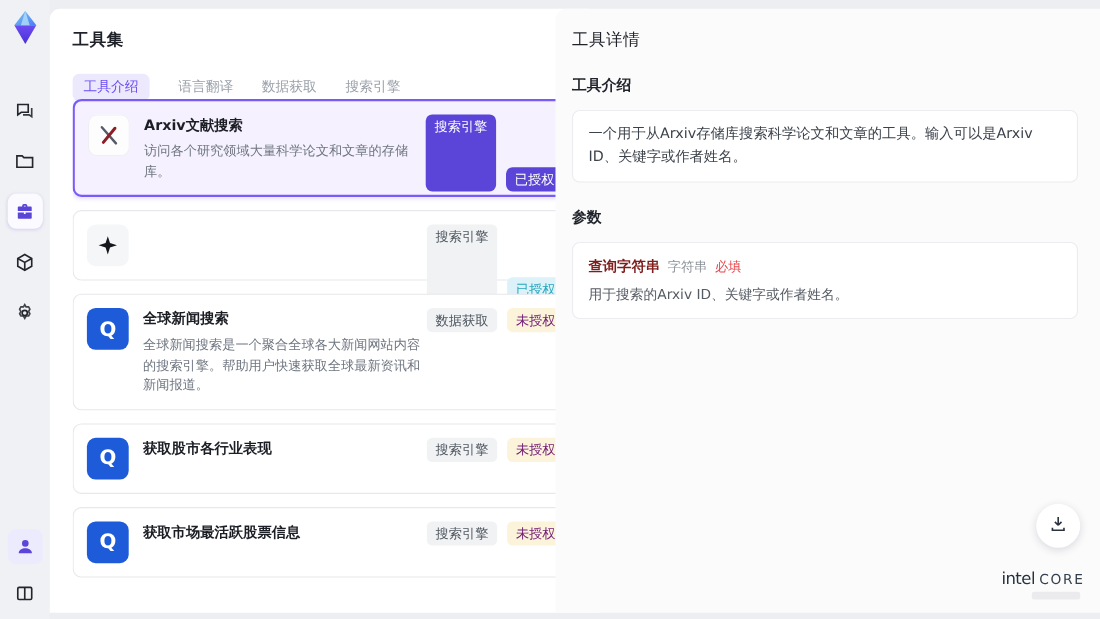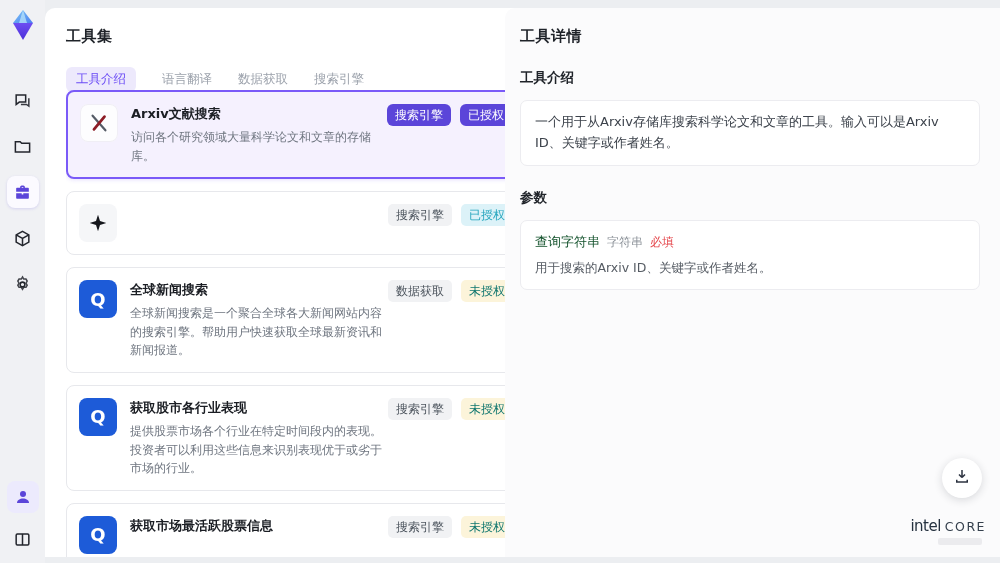--- a/index.html
+++ b/index.html
@@ -63,49 +63,49 @@
   .tool-icon.arxiv { background:#fdfdfe; box-shadow:0 0 0 1px #f0eef5 inset; }
   .tool-icon.blueq { background:#1d5bd8; color:#fff; font-weight:bold; font-size:19px; }
   .card-text { max-width:256px; }
   .tool-name { font-size:13px; font-weight:bold; color:#1b1e24; padding-top:1px; }
   .tool-desc { font-size:12px; color:#6f7680; line-height:1.55; margin-top:5px; }
   .badges { position:absolute; top:12px; right:12px; display:flex; gap:9px; }
   .badge {
     font-size:12px; line-height:1; padding:5px 8px; border-radius:5px; white-space:nowrap;
   }
   .badge-cat { background:#f1f2f4; color:#4e565f; }
-  .badge-status.authorized { background:#dcf2f8; color:#27a6be; }
-  .badge-status.unauthorized { background:#fcf4da; color:#0f766e;font-family:Liberation Serif, serif; }
+  .badge-status.authorized { background:#dcf2f8; color:#27a6be;margin-top:48px; }
+  .badge-status.unauthorized { background:#fcf4da; color:#701a75;font-family:Liberation Serif, serif; }
   .card.selected .badge { background:#5b45d9; color:#ffffff; border-radius:6px; font-weight:500; }
 
   
   .scrollbar {
     position:absolute; right:7px; top:84px; bottom:4px; width:9px;
   }
   .sb-arrow { position:absolute; left:0; width:9px; text-align:center; font-size:7px; color:#606670; line-height:1; }
   .sb-up { top:0; } .sb-down { bottom:0; }
   .sb-thumb {
     position:absolute; left:1px; width:7px; top:10px; height:152px;
     background:#c2c6cd; border-radius:4px;
   }
 
   
   .panel-right { padding:19px 20px 0 15px; }
-  .pr-title { font-size:15px; font-weight:bold; letter-spacing:.5px; }
+  .pr-title { font-size:15px; font-weight:normal; letter-spacing:.5px; }
   .section-title { font-size:13.5px; font-weight:bold; margin-top:23px; }
   .info-box {
     margin-top:13px; background:#ffffff; border:1px solid #ececf0; border-radius:7px;
     padding:11px 14px; font-size:13px; color:#3c424b; line-height:1.6;
   }
   .param-box {
     margin-top:13px; background:#ffffff; border:1px solid #ececf0; border-radius:7px;
     padding:12px 14px;
   }
   .param-head { display:flex; align-items:baseline; gap:7px; }
-  .param-name { font-size:13px; font-weight:normal; color:#14532d; }
+  .param-name { font-size:13px; font-weight:bold; color:#7f1d1d; }
   .param-type { font-size:12px; color:#8a9097; }
   .param-required { font-size:12px; color:#e5484d; }
   .param-desc { font-size:12.5px; color:#555b63; margin-top:9px; }
 
   
   .download-fab {
     position:absolute; right:18px; bottom:65px; width:40px; height:40px; border-radius:50%;
     background:#ffffff; box-shadow:0 2px 8px rgba(30,35,50,.16);
     display:flex; align-items:center; justify-content:center; cursor:pointer; z-index:6;
   }
@@ -255,21 +255,20 @@
       <span class="badge badge-status unauthorized">未授权</span>
     </div>
   </div>
       <div class="card">
     <div class="card-main">
       <div class="tool-icon blueq">
             <span style="font-size:18px;font-weight:bold;color:#fff;font-family:'DejaVu Sans',sans-serif;">Q</span>
           </div>
       <div class="card-text">
         <div class="tool-name">获取股市各行业表现</div>
-        <div class="tool-desc">提供股票市场各个行业在特定时间段内的表现。投资者可以利用这些信息来识别表现优于或劣于市场的行业。</div>
       </div>
     </div>
     <div class="badges">
       <span class="badge badge-cat">搜索引擎</span>
       <span class="badge badge-status unauthorized">未授权</span>
     </div>
   </div>
       <div class="card">
     <div class="card-main">
       <div class="tool-icon blueq">

